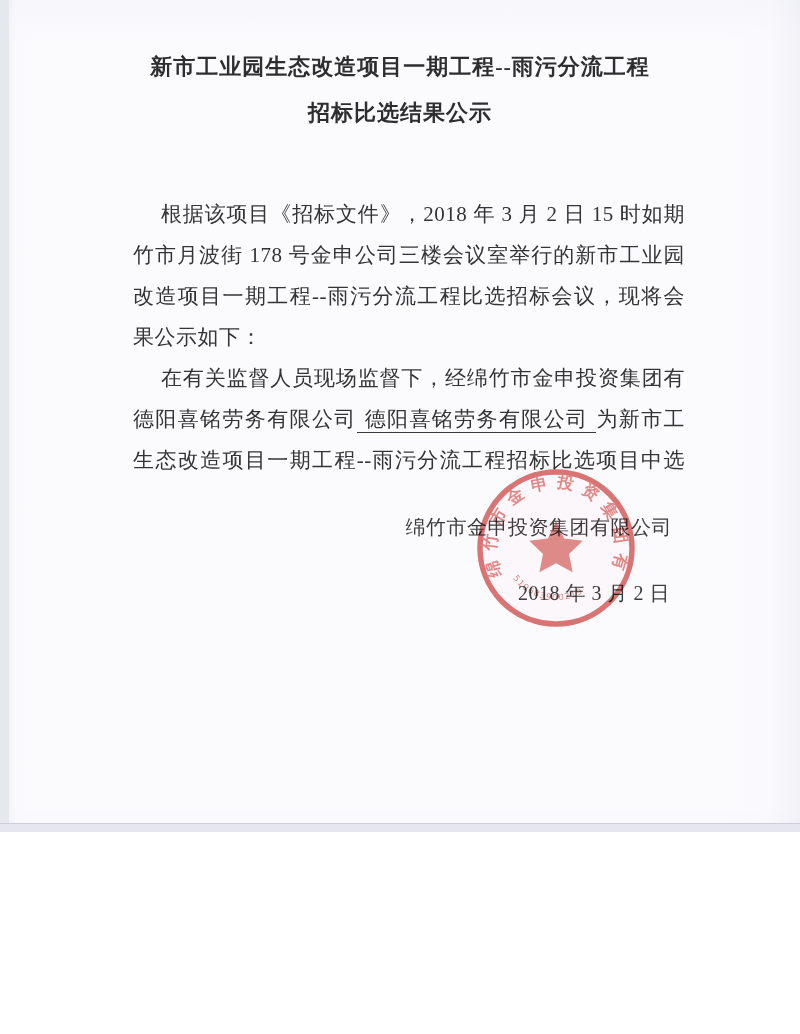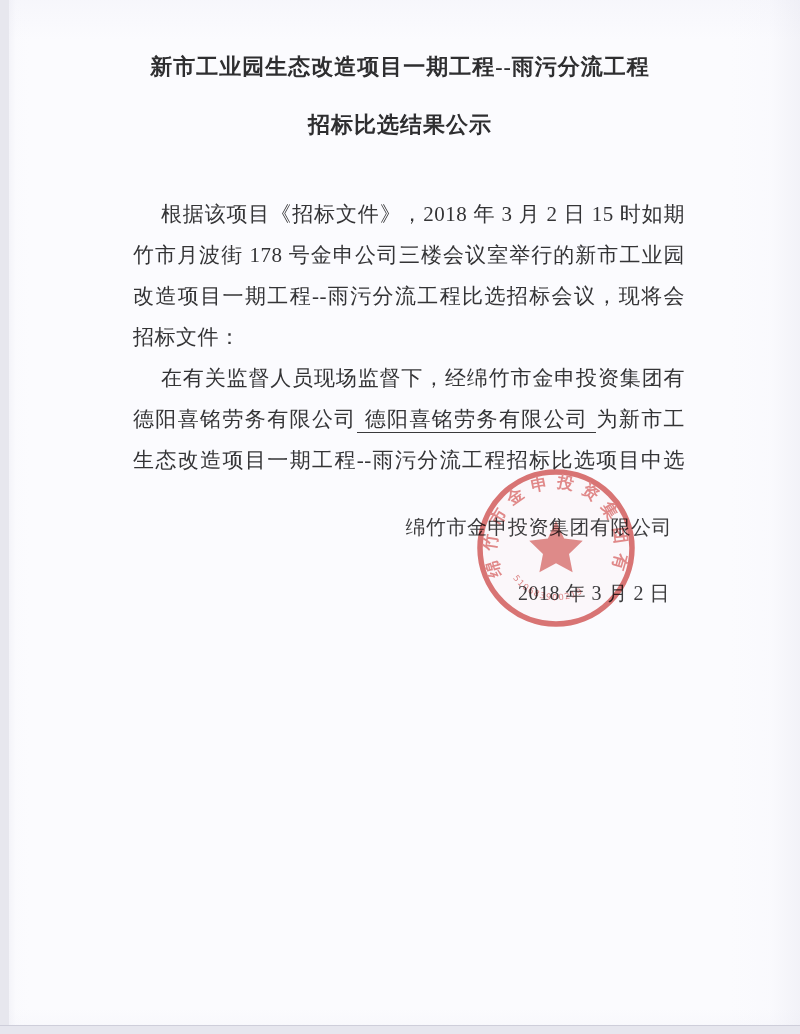--- a/index.html
+++ b/index.html
@@ -4,21 +4,21 @@
 <style>
   * { margin: 0; padding: 0; box-sizing: border-box; }
   html, body { width: 800px; height: 1034px; }
   body {
     font-family: "Liberation Serif", "DejaVu Serif", serif;
     background: #ffffff;
   }
   .scan-page {
     position: relative;
     width: 800px;
-    height: 1034px;
+    height: 832px;
     overflow: hidden;
     background:
       linear-gradient(90deg, rgba(215,215,228,0.55) 0px, rgba(228,228,238,0.35) 8px, rgba(246,246,251,0.15) 16px, rgba(250,250,253,0) 30px),
       linear-gradient(270deg, rgba(216,216,230,0.25) 0px, rgba(240,240,248,0.12) 30px, rgba(250,250,253,0) 70px),
       linear-gradient(0deg, rgba(222,222,233,0.5) 0px, rgba(240,240,247,0.2) 10px, rgba(250,250,253,0) 26px),
       linear-gradient(180deg, rgba(244,244,250,0.6) 0px, rgba(250,250,253,0) 40px),
       #fbfbfe;
     padding-left: 30px;
   }
   .edge-left-strip {
@@ -32,21 +32,21 @@
   .doc-title {
     position: absolute;
     left: 0; width: 800px;
     text-align: center;
     font-weight: bold;
     color: #2e2e30;
     font-size: 22px;
     letter-spacing: 1px;
   }
   .doc-title.line1 { top: 52px; }
-  .doc-title.line2 { top: 110px; }
+  .doc-title.line2 { top: 98px; }
   .doc-body {
     position: absolute;
     left: 133px; top: 194px;
     width: 552px;
     font-size: 21px;
     color: #343436;
     letter-spacing: 0.5px;
   }
   .body-line {
     height: 41px;
@@ -110,21 +110,21 @@
   <div class="edge-left-strip"></div>
 
   <div class="doc-title line1">新市工业园生态改造项目一期工程--雨污分流工程</div>
 
   <div class="doc-title line2">招标比选结果公示</div>
 
   <div class="doc-body">
     <div class="body-line fill indent">根据该项目《招标文件》，2018 年 3 月 2 日  15  时如期在绵</div>
     <div class="body-line fill">竹市月波街 178 号金申公司三楼会议室举行的新市工业园生态</div>
     <div class="body-line fill">改造项目一期工程--雨污分流工程比选招标会议，现将会议结</div>
-    <div class="body-line">招标文件：</div>
+    <div class="body-line">果公示如下：</div>
 
     <div class="body-line fill indent">在有关监督人员现场监督下，经绵竹市金申投资集团有限公</div>
     <div class="body-line fill"><span>德阳喜铭劳务有限公司</span><span class="underlined-name">德阳喜铭劳务有限公司</span><span>为新市工业园</span></div>
     <div class="body-line fill">生态改造项目一期工程--雨污分流工程招标比选项目中选人。</div>
   </div>
 
   <div class="signature-company">绵竹市金申投资集团有限公司</div>
 
   <div class="signature-date">2018 年 3 月 2 日</div>
 

